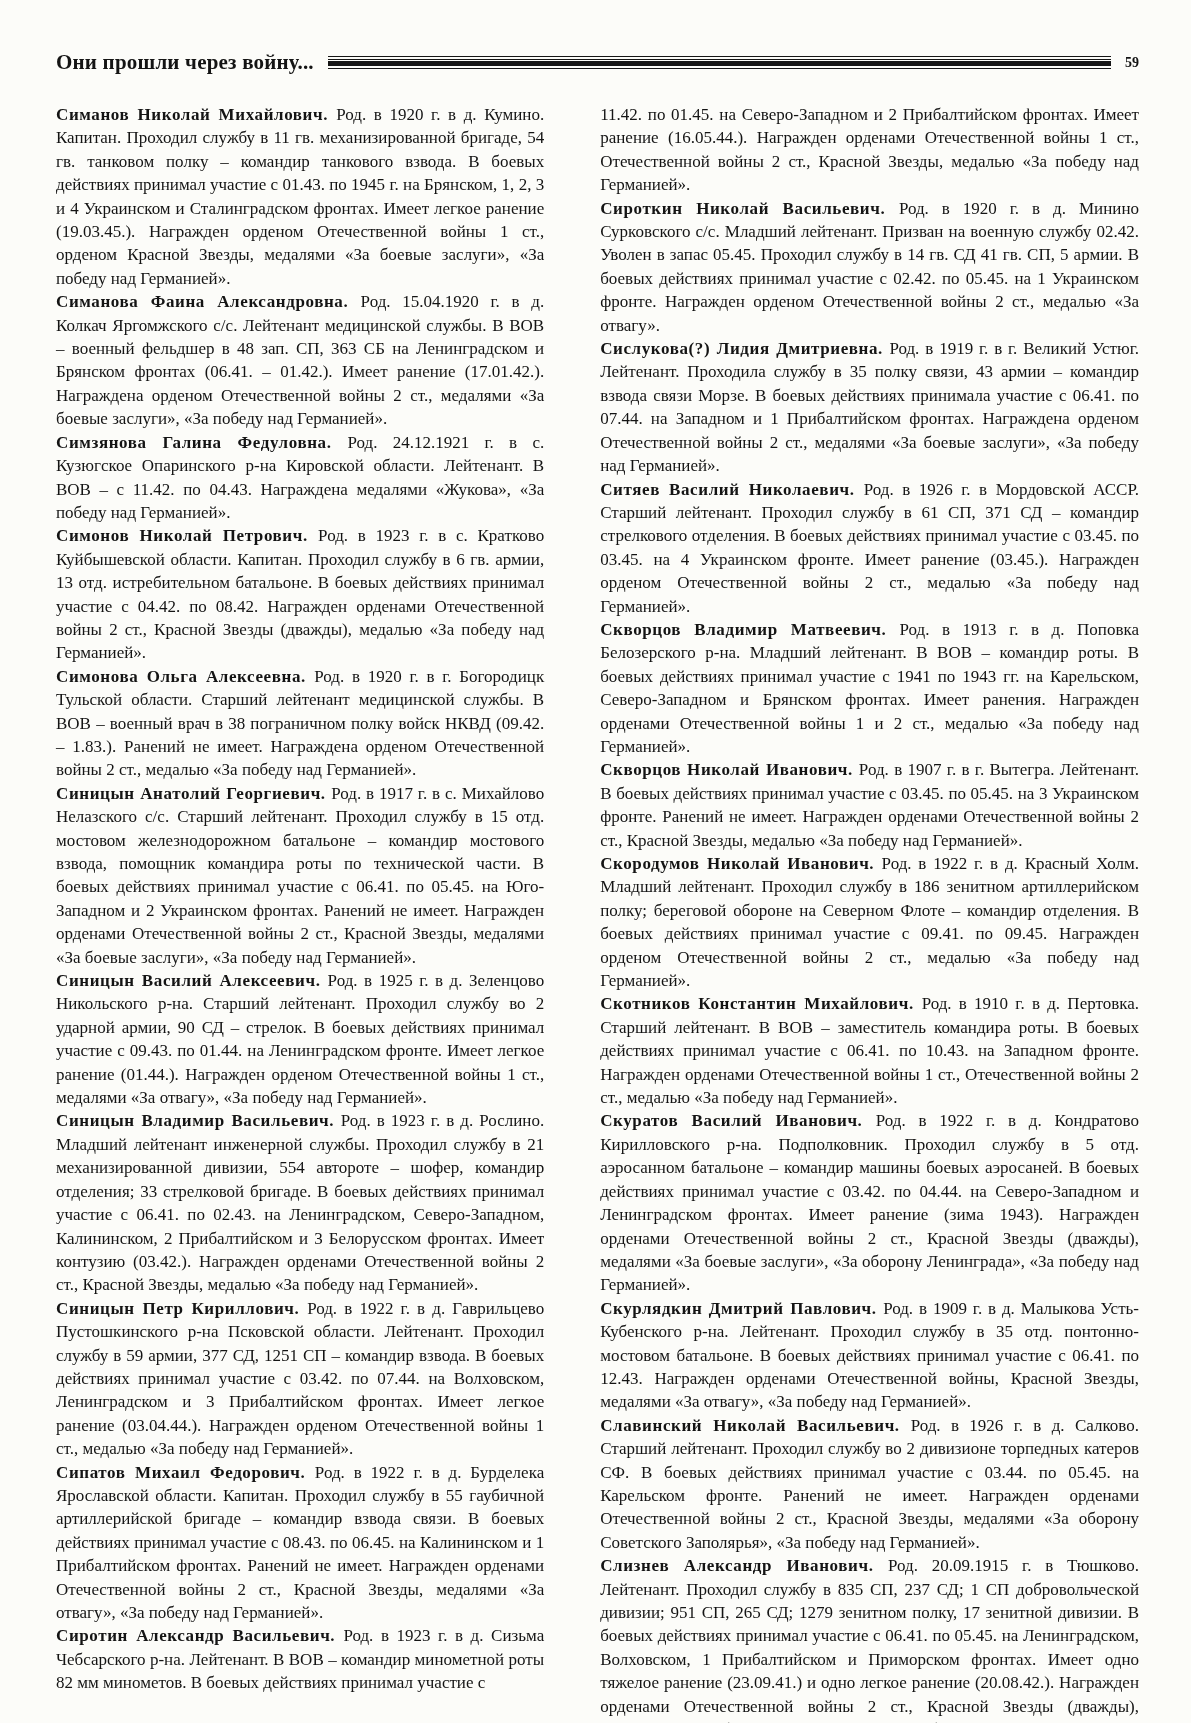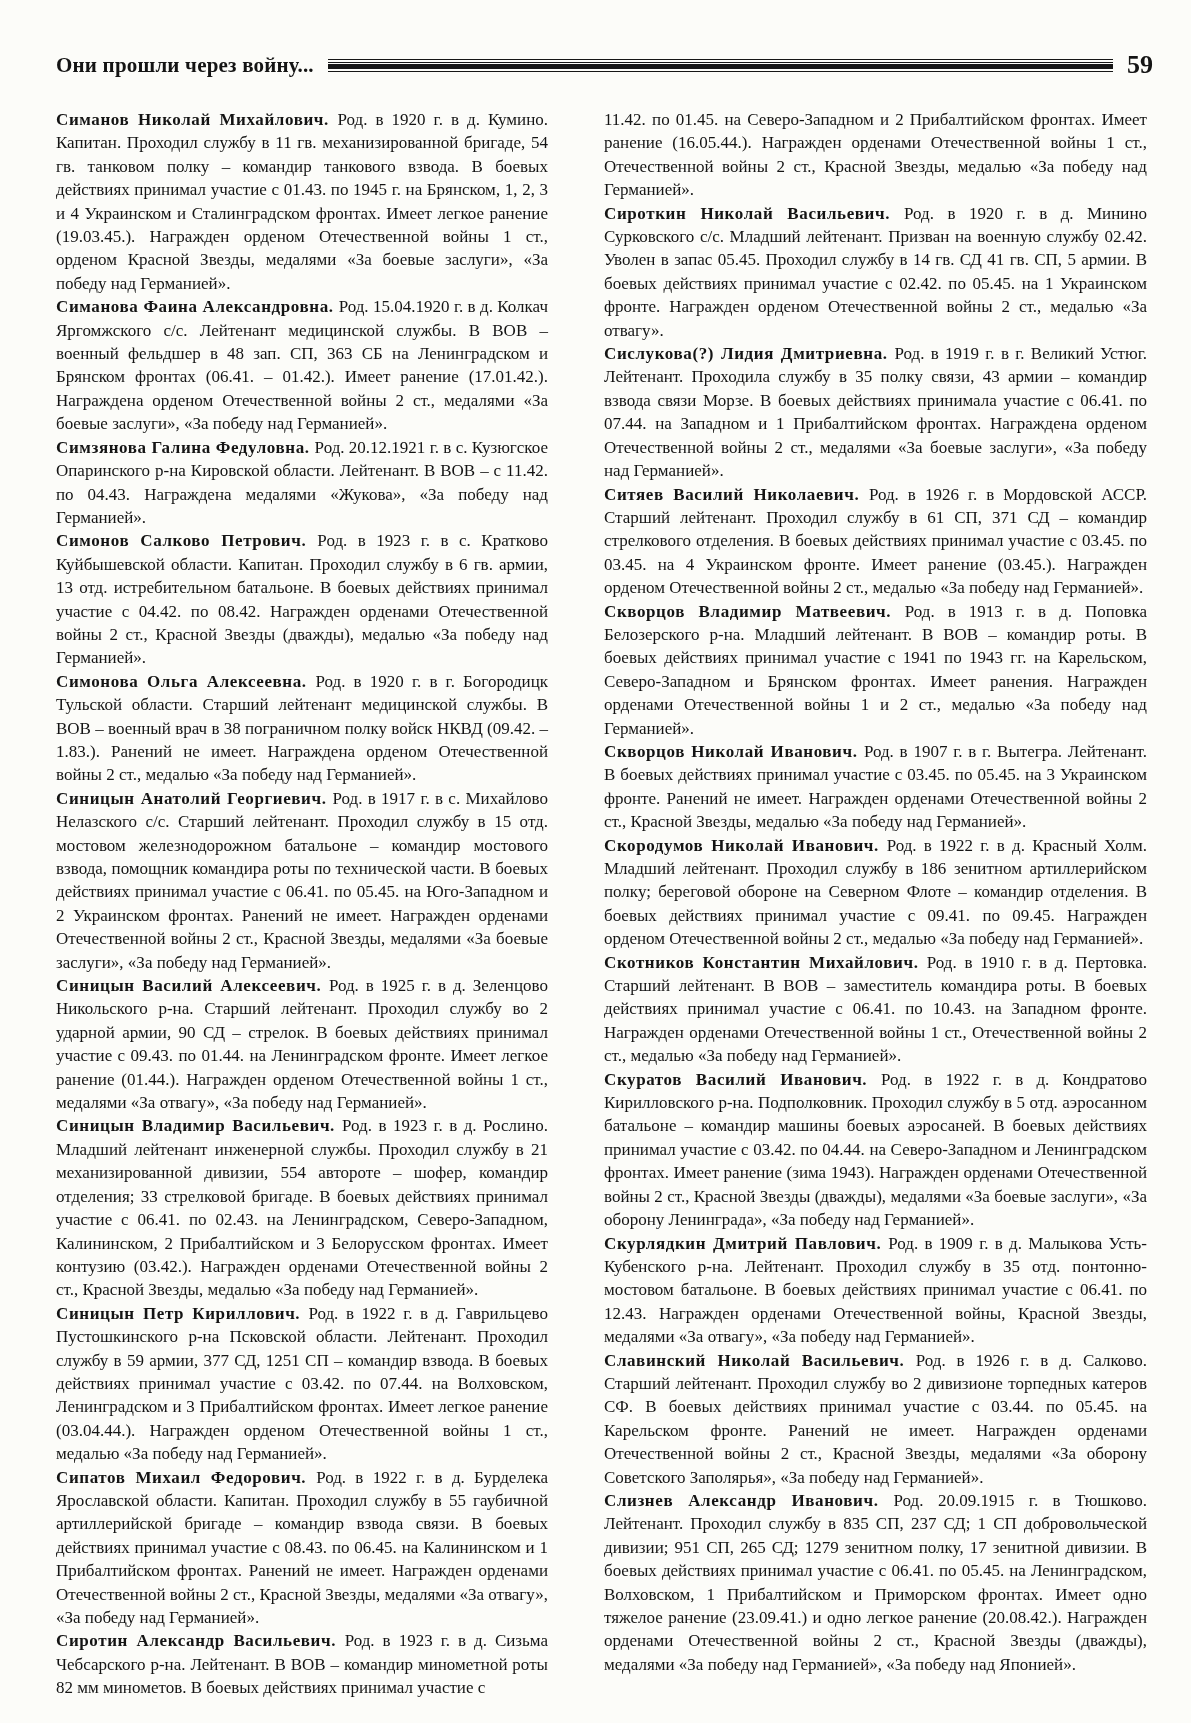--- a/index.html
+++ b/index.html
@@ -7,21 +7,21 @@
     width: 1191px;
     height: 1723px;
     background: #fcfcf9;
     color: #141414;
     font-family: "Liberation Serif", serif;
   }
   .page {
     box-sizing: border-box;
     width: 1191px;
     height: 1723px;
-    padding: 50px 38px 30px 56px;
+    padding: 50px 52px 30px 56px;
     overflow: hidden;
   }
   .page-header {
     display: flex;
     align-items: center;
     gap: 14px;
     margin-bottom: 28px;
   }
   .running-title {
     font-weight: bold;
@@ -38,21 +38,21 @@
       transparent 1px 3px,
       #161616 3px 4px,
       transparent 4px 5px,
       #161616 5px 10px,
       transparent 10px 12px,
       #161616 12px 13px
     );
   }
   .page-number {
     font-weight: bold;
-    font-size: 26px;
+    font-size: 14px;
     white-space: nowrap;
   }
   .columns {
     display: flex;
     gap: 56px;
   }
   .col {
     width: 492px;
     font-size: 17px;
     line-height: 23.4px;
@@ -72,23 +72,23 @@
     <span class="header-rule"></span>
     <span class="page-number">59</span>
   </header>
   <main class="columns">
     <div class="col col-left" id="col-left">
 
   <p class="entry"><span class="entry-name">Симанов Николай Михайлович. </span><span class="entry-text">Род. в 1920 г. в д. Кумино. Капитан. Проходил службу в 11 гв. механизированной бригаде, 54 гв. танковом полку – командир танкового взвода. В боевых действиях принимал участие с 01.43. по 1945 г. на Брянском, 1, 2, 3 и 4 Украинском и Сталинградском фронтах. Имеет легкое ранение (19.03.45.). Награжден орденом Отечественной войны 1 ст., орденом Красной Звезды, медалями «За боевые заслуги», «За победу над Германией».</span></p>
 
   <p class="entry"><span class="entry-name">Симанова Фаина Александровна. </span><span class="entry-text">Род. 15.04.1920 г. в д. Колкач Яргомжского с/с. Лейтенант медицинской службы. В ВОВ – военный фельдшер в 48 зап. СП, 363 СБ на Ленинградском и Брянском фронтах (06.41. – 01.42.). Имеет ранение (17.01.42.). Награждена орденом Отечественной войны 2 ст., медалями «За боевые заслуги», «За победу над Германией».</span></p>
 
-  <p class="entry"><span class="entry-name">Симзянова Галина Федуловна. </span><span class="entry-text">Род. 20.12.1921 г. в с. Кузюгское Опаринского р-на Кировской области. Лейтенант. В ВОВ – с 11.42. по 04.43. Награждена медалями «Жукова», «За победу над Германией».</span></p>
+  <p class="entry"><span class="entry-name">Симзянова Галина Федуловна. </span><span class="entry-text">Род. 24.12.1921 г. в с. Кузюгское Опаринского р-на Кировской области. Лейтенант. В ВОВ – с 11.42. по 04.43. Награждена медалями «Жукова», «За победу над Германией».</span></p>
 
-  <p class="entry"><span class="entry-name">Симонов Салково Петрович. </span><span class="entry-text">Род. в 1923 г. в с. Кратково Куйбышевской области. Капитан. Проходил службу в 6 гв. армии, 13 отд. истребительном батальоне. В боевых действиях принимал участие с 04.42. по 08.42. Награжден орденами Отечественной войны 2 ст., Красной Звезды (дважды), медалью «За победу над Германией».</span></p>
+  <p class="entry"><span class="entry-name">Симонов Николай Петрович. </span><span class="entry-text">Род. в 1923 г. в с. Кратково Куйбышевской области. Капитан. Проходил службу в 6 гв. армии, 13 отд. истребительном батальоне. В боевых действиях принимал участие с 04.42. по 08.42. Награжден орденами Отечественной войны 2 ст., Красной Звезды (дважды), медалью «За победу над Германией».</span></p>
 
   <p class="entry"><span class="entry-name">Симонова Ольга Алексеевна. </span><span class="entry-text">Род. в 1920 г. в г. Богородицк Тульской области. Старший лейтенант медицинской службы. В ВОВ – военный врач в 38 пограничном полку войск НКВД (09.42. – 1.83.). Ранений не имеет. Награждена орденом Отечественной войны 2 ст., медалью «За победу над Германией».</span></p>
 
   <p class="entry"><span class="entry-name">Синицын Анатолий Георгиевич. </span><span class="entry-text">Род. в 1917 г. в с. Михайлово Нелазского с/с. Старший лейтенант. Проходил службу в 15 отд. мостовом железнодорожном батальоне – командир мостового взвода, помощник командира роты по технической части. В боевых действиях принимал участие с 06.41. по 05.45. на Юго-Западном и 2 Украинском фронтах. Ранений не имеет. Награжден орденами Отечественной войны 2 ст., Красной Звезды, медалями «За боевые заслуги», «За победу над Германией».</span></p>
 
   <p class="entry"><span class="entry-name">Синицын Василий Алексеевич. </span><span class="entry-text">Род. в 1925 г. в д. Зеленцово Никольского р-на. Старший лейтенант. Проходил службу во 2 ударной армии, 90 СД – стрелок. В боевых действиях принимал участие с 09.43. по 01.44. на Ленинградском фронте. Имеет легкое ранение (01.44.). Награжден орденом Отечественной войны 1 ст., медалями «За отвагу», «За победу над Германией».</span></p>
 
   <p class="entry"><span class="entry-name">Синицын Владимир Васильевич. </span><span class="entry-text">Род. в 1923 г. в д. Рослино. Младший лейтенант инженерной службы. Проходил службу в 21 механизированной дивизии, 554 автороте – шофер, командир отделения; 33 стрелковой бригаде. В боевых действиях принимал участие с 06.41. по 02.43. на Ленинградском, Северо-Западном, Калининском, 2 Прибалтийском и 3 Белорусском фронтах. Имеет контузию (03.42.). Награжден орденами Отечественной войны 2 ст., Красной Звезды, медалью «За победу над Германией».</span></p>
 
   <p class="entry"><span class="entry-name">Синицын Петр Кириллович. </span><span class="entry-text">Род. в 1922 г. в д. Гаврильцево Пустошкинского р-на Псковской области. Лейтенант. Проходил службу в 59 армии, 377 СД, 1251 СП – командир взвода. В боевых действиях принимал участие с 03.42. по 07.44. на Волховском, Ленинградском и 3 Прибалтийском фронтах. Имеет легкое ранение (03.04.44.). Награжден орденом Отечественной войны 1 ст., медалью «За победу над Германией».</span></p>

